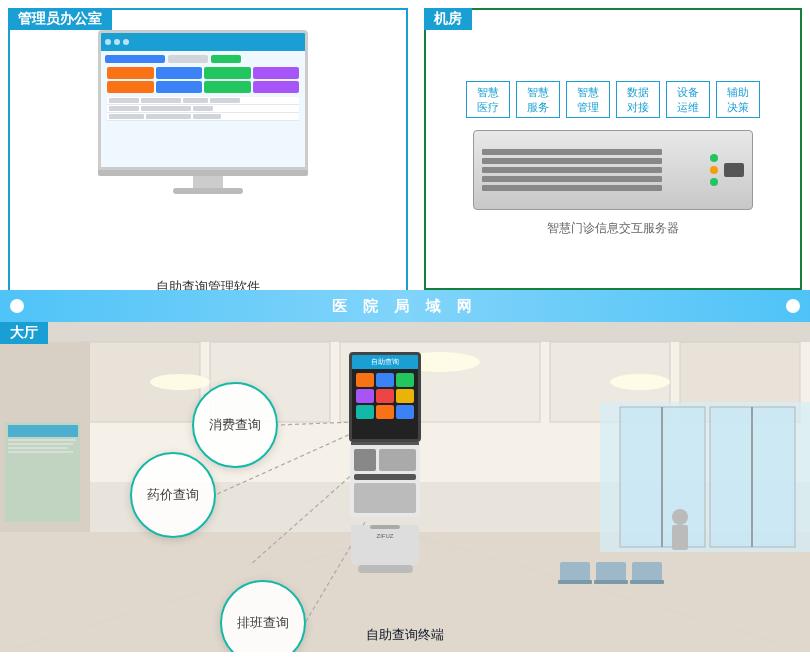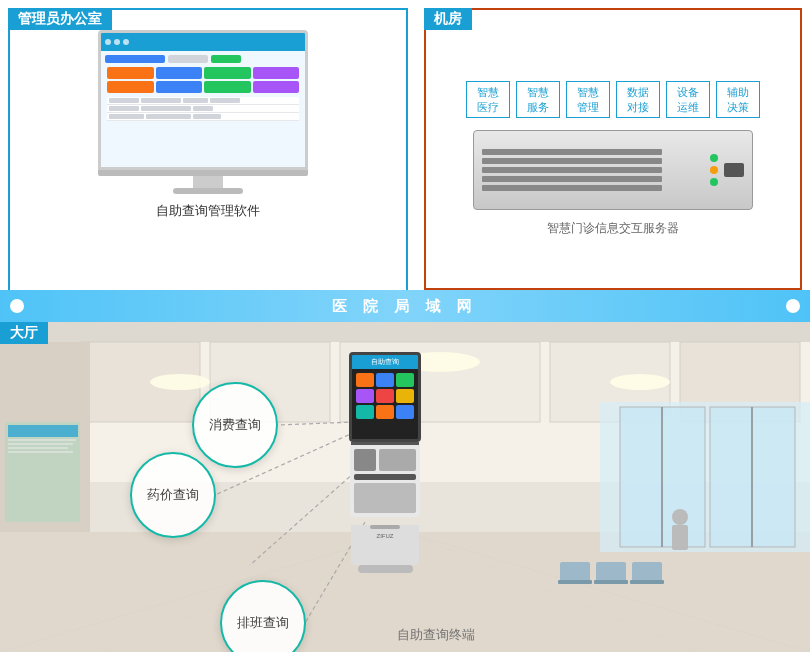--- a/index.html
+++ b/index.html
@@ -37,21 +37,21 @@
       font-size: 14px;
       font-weight: bold;
       padding: 2px 10px;
       font-family: Liberation Serif, serif;
     }
 
     .admin-content {
       display: flex;
       flex-direction: column;
       align-items: center;
-      justify-content: flex-start;
+      justify-content: space-between;
       height: 100%;
       padding-top: 20px;
     }
 
     
     .monitor {
       width: 220px;
       height: 160px;
       position: relative;
       margin-bottom: 8px;
@@ -153,21 +153,21 @@
 
     .admin-label {
       font-size: 13px;
       color: #333;
       margin-top: 4px;
     }
 
     
     .machine-room {
       flex: 1;
-      border: 2px solid #c2410c;
+      border: 2px solid #15803d;
       position: relative;
       margin: 8px 8px 0 16px;
     }
 
     .machine-content {
       display: flex;
       flex-direction: column;
       align-items: center;
       justify-content: center;
       height: 100%;
@@ -370,24 +370,23 @@
       margin-bottom: 3px;
     }
 
     
     .bottom-label {
       position: absolute;
       bottom: 8px;
       left: 50%;
       transform: translateX(-50%);
       font-size: 13px;
-      color: #737373;
+      color: #0f172a;
       z-index: 30;
       white-space: nowrap;
-      margin-left: 31px;
     }
 
     
     .connector-svg {
       position: absolute;
       top: 0; left: 0;
       width: 810px;
       height: 330px;
       z-index: 15;
       pointer-events: none;

